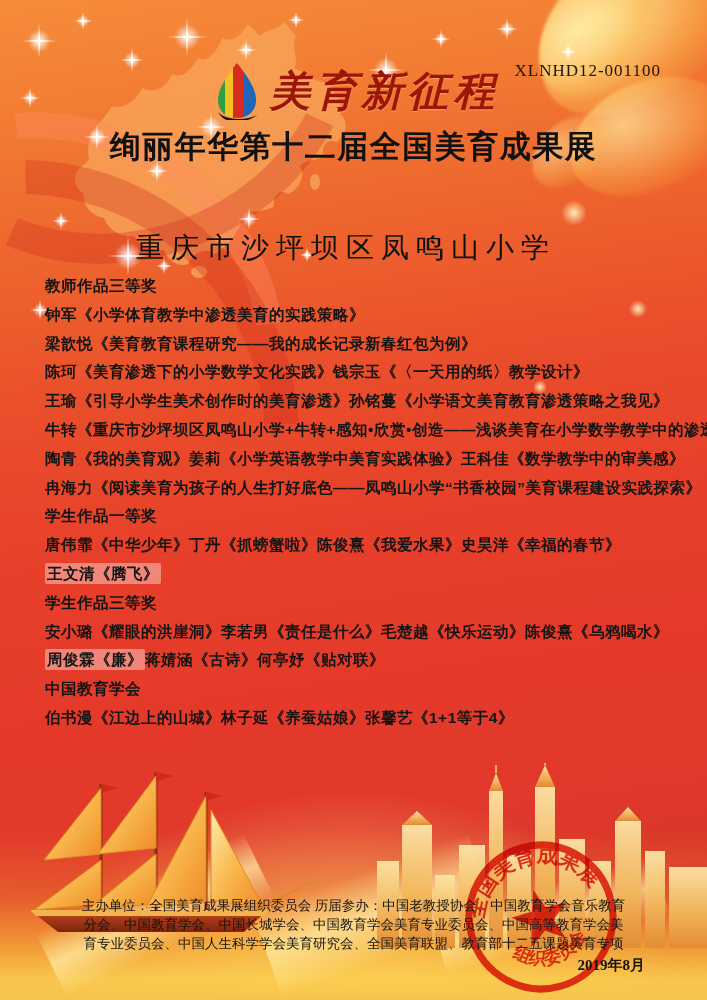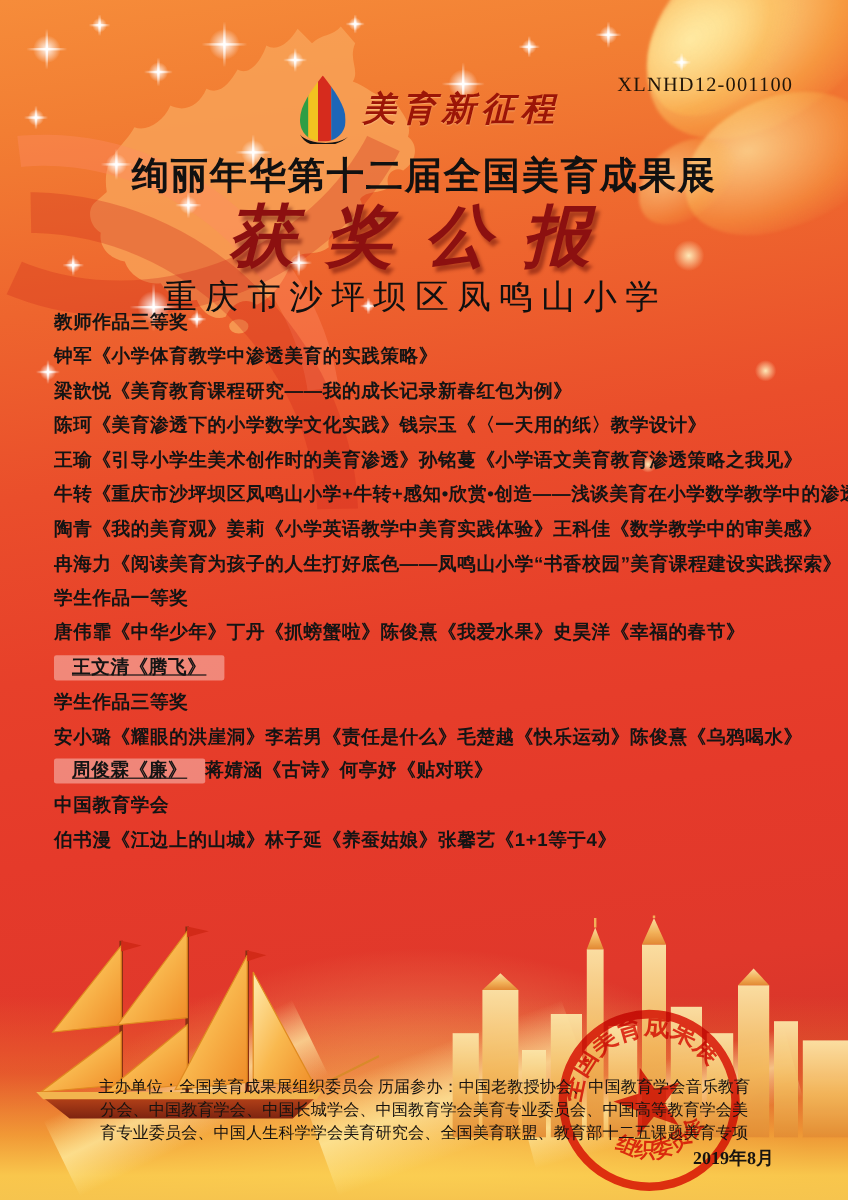--- a/index.html
+++ b/index.html
@@ -23,30 +23,30 @@
   .bottom-light{position:absolute;left:0;right:0;bottom:-40px;height:260px;
     background:radial-gradient(ellipse at 50% 100%,rgba(255,245,185,.95) 0%,rgba(255,225,130,.45) 38%,rgba(255,220,120,0) 68%);}
   .ray{position:absolute;bottom:-30px;height:230px;background:linear-gradient(90deg,rgba(255,240,170,0),rgba(255,240,170,.7),rgba(255,240,170,0));}
   .ship{position:absolute;left:6px;bottom:58px;width:310px;height:180px;}
   .skyline{position:absolute;right:0;bottom:52px;width:330px;height:185px;opacity:.95;}
   .seal{position:absolute;left:460px;top:836px;width:162px;height:162px;transform:rotate(-16deg);opacity:.9;mix-blend-mode:multiply;}
   
   .code{position:absolute;top:61px;right:46px;font-family:"Liberation Serif",serif;font-size:17px;font-weight:400;letter-spacing:1px;color:#211509;}
   .logo-row{position:absolute;top:62px;left:0;right:0;display:flex;justify-content:center;align-items:center;gap:10px;margin-left:6px;}
   .flame{width:46px;height:58px;}
-  .logo-text{font-family:"Liberation Serif",serif;font-style:italic;font-weight:700;font-size:28px;letter-spacing:5px;color:#9c1507;text-shadow:0 1px 1px rgba(255,230,180,.4);}
+  .logo-text{font-family:"Liberation Serif",serif;font-style:italic;font-weight:700;font-size:41px;letter-spacing:5px;color:#9c1507;text-shadow:0 1px 1px rgba(255,230,180,.4);}
   .title{position:absolute;top:126px;left:0;right:0;text-align:center;font-size:31px;font-weight:800;letter-spacing:1.5px;color:#111;}
   .banner{position:absolute;top:160px;left:0;right:0;text-align:center;
     font-family:"Liberation Serif",serif;font-style:italic;font-weight:700;font-size:56px;letter-spacing:26px;color:#8c1010;
     text-shadow:3px 4px 3px rgba(85,5,5,.45);}
   .school{position:absolute;top:229px;left:0;right:15px;text-align:center;font-size:28px;font-weight:400;letter-spacing:7px;color:#101010;}
   
-  .awards{position:absolute;left:45px;right:18px;top:255px;color:#141414;}
+  .awards{position:absolute;left:45px;right:18px;top:272px;color:#141414;}
   .award-line{height:28.8px;line-height:28.8px;font-size:15.5px;font-weight:700;letter-spacing:.5px;white-space:nowrap;}
-  .hl{background:rgba(255,236,230,.42);border-radius:2px;padding:2px 15px;text-decoration:underline;}
+  .hl{background:rgba(255,236,230,.42);border-radius:2px;padding:2px 2px;}
   
   .footer{position:absolute;left:26px;right:26px;top:897px;text-align:center;
     font-family:"Liberation Serif",serif;font-size:13.5px;font-weight:400;line-height:18.8px;color:#161310;}
   .date{position:absolute;right:62px;bottom:25px;font-family:"Liberation Serif",serif;font-size:15px;font-weight:700;color:#171310;}
 </style>
 </head>
 <body>
 
 <div class="poster">
 
@@ -183,21 +183,20 @@
         <rect x="11" y="0" width="8" height="58" fill="#f2c220"></rect>
         <rect x="19" y="0" width="11" height="58" fill="#d62b1d"></rect>
         <rect x="30" y="0" width="14" height="58" fill="#1d66b8"></rect>
       </g>
       <path d="M4,50 C10,58 34,60 44,52 C38,58 26,61 16,59 C10,58 6,54 4,50 Z" fill="#131313"></path>
     </svg>
     <span class="logo-text">美育新征程</span>
   </div>
 
   <div class="title">绚丽年华第十二届全国美育成果展</div>
-  <div class="banner">获奖公报</div>
   <div class="school">重庆市沙坪坝区凤鸣山小学</div>
 
   <div class="awards">
       <div class="award-line"><span>教师作品三等奖</span></div>
       <div class="award-line"><span>钟军《小学体育教学中渗透美育的实践策略》</span></div>
       <div class="award-line"><span>梁歆悦《美育教育课程研究——我的成长记录新春红包为例》</span></div>
       <div class="award-line"><span>陈珂《美育渗透下的小学数学文化实践》钱宗玉《〈一天用的纸〉教学设计》</span></div>
       <div class="award-line"><span>王瑜《引导小学生美术创作时的美育渗透》孙铭蔓《小学语文美育教育渗透策略之我见》</span></div>
       <div class="award-line"><span>牛转《重庆市沙坪坝区凤鸣山小学+牛转+感知•欣赏•创造——浅谈美育在小学数学教学中的渗透》</span></div>
       <div class="award-line"><span>陶青《我的美育观》姜莉《小学英语教学中美育实践体验》王科佳《数学教学中的审美感》</span></div>

